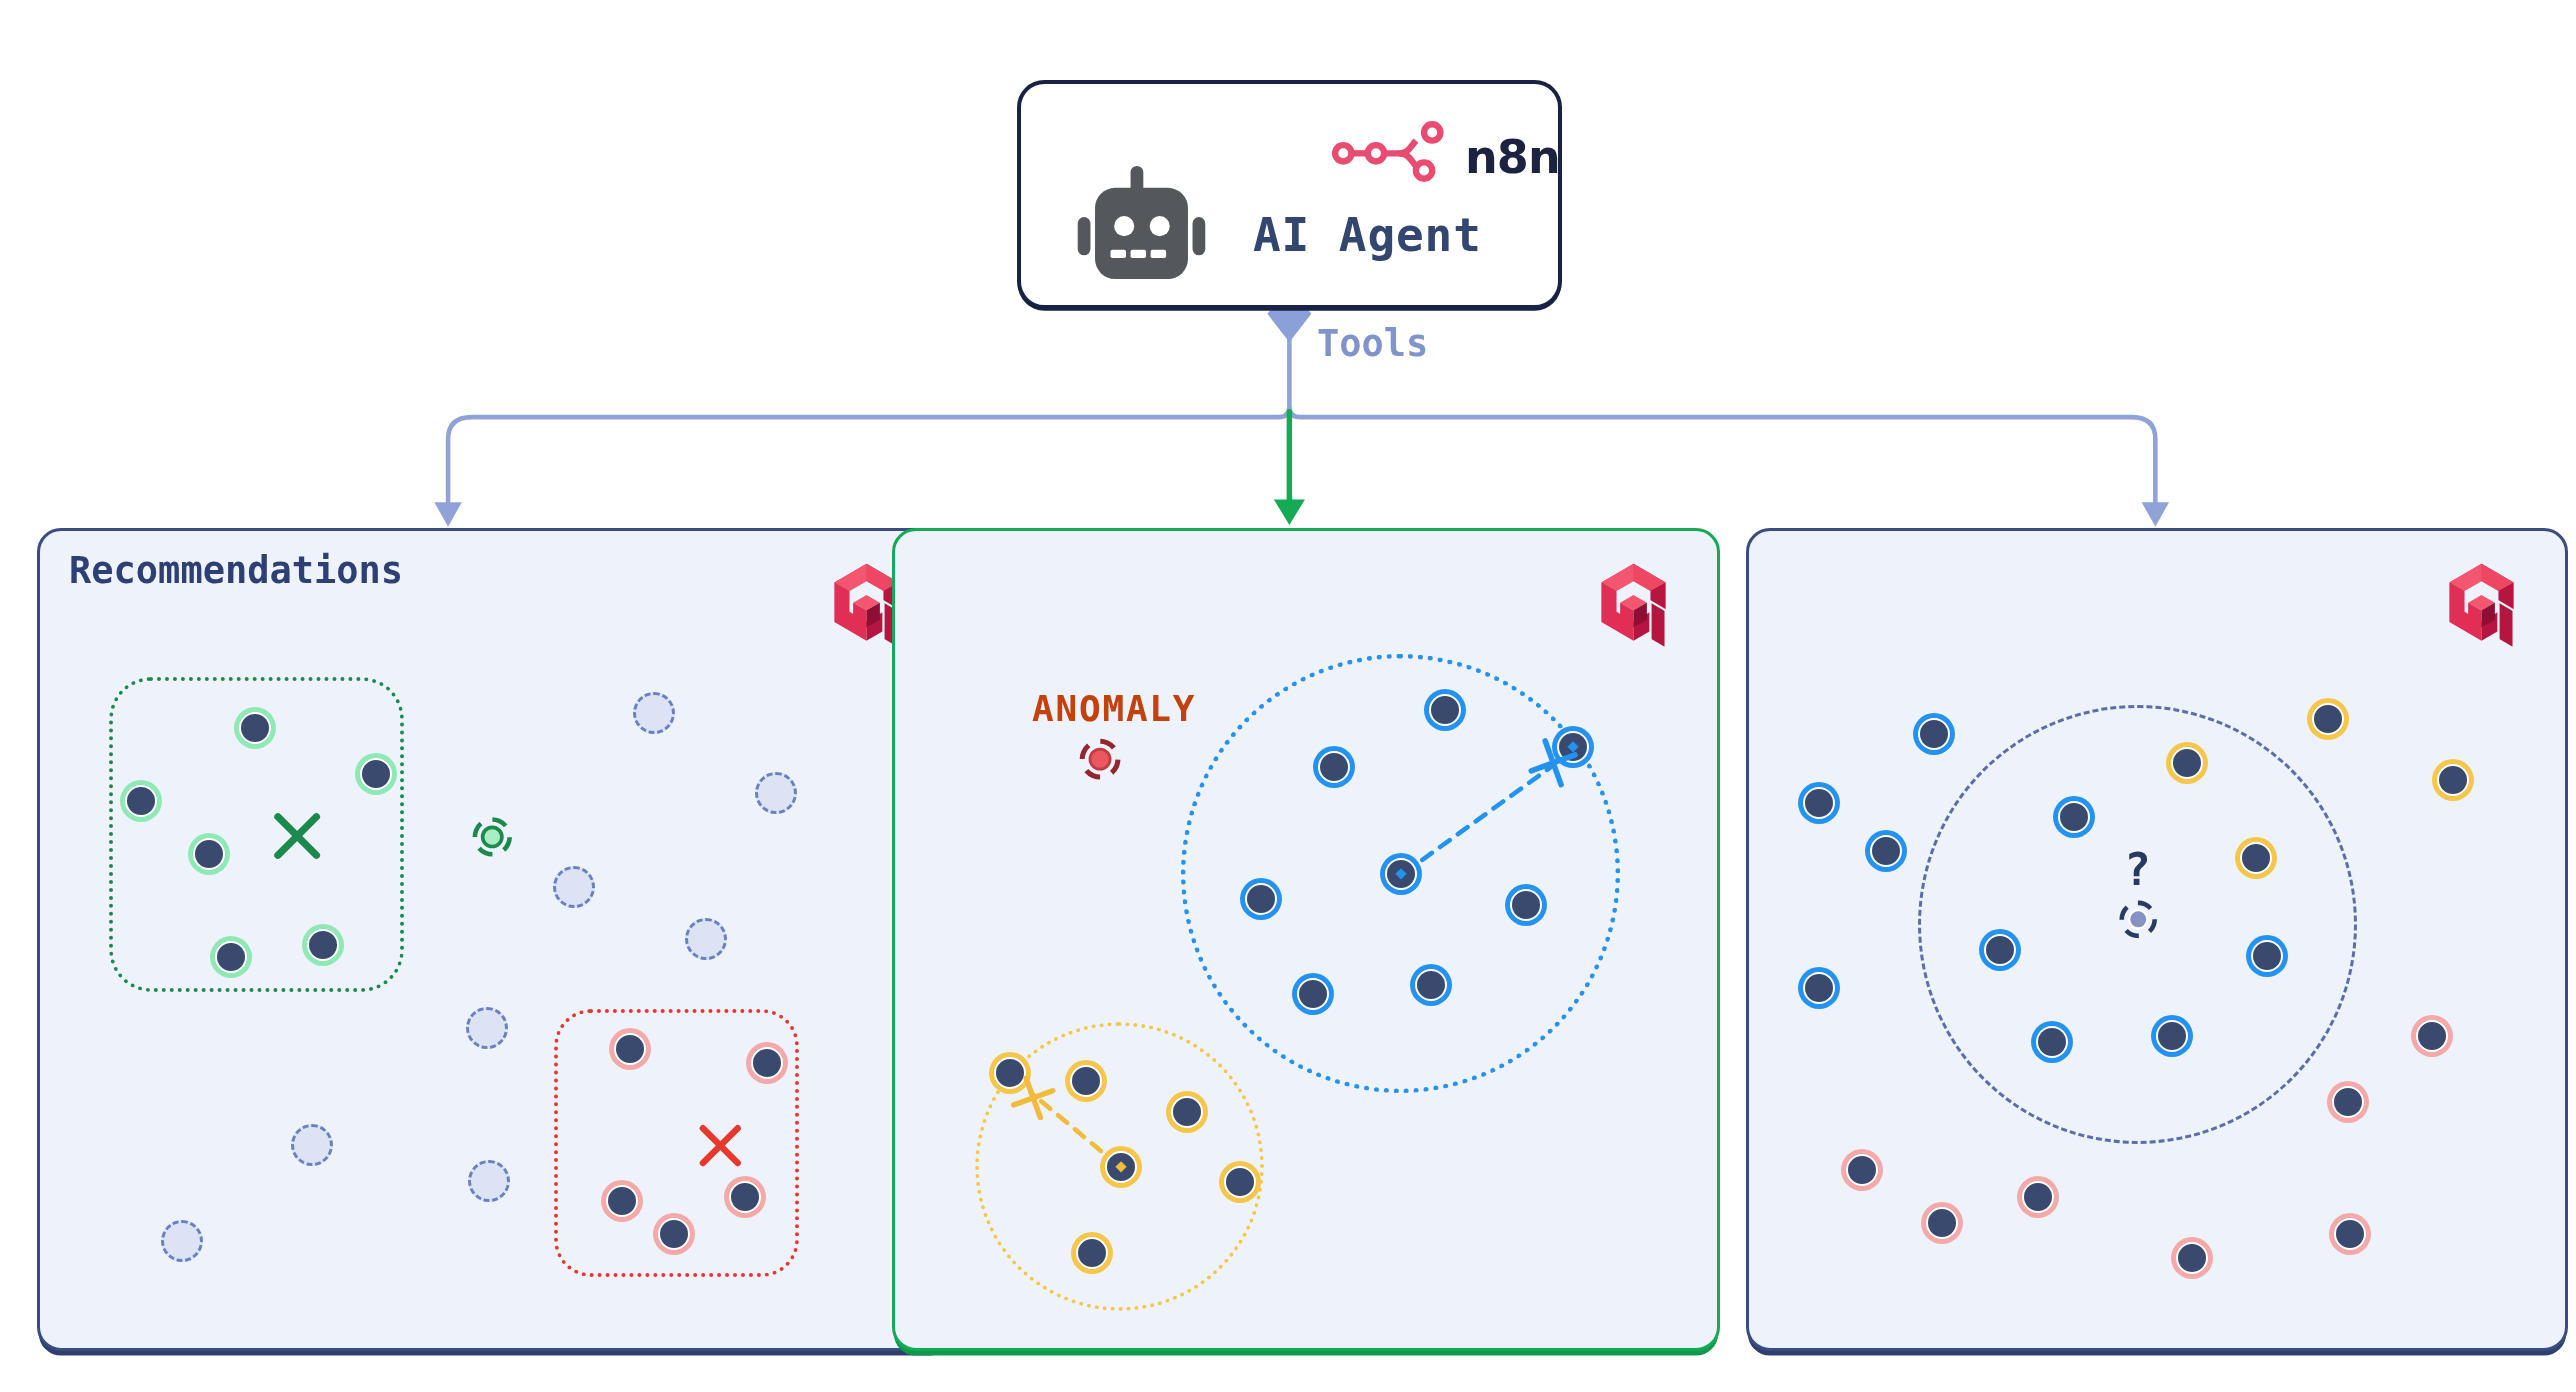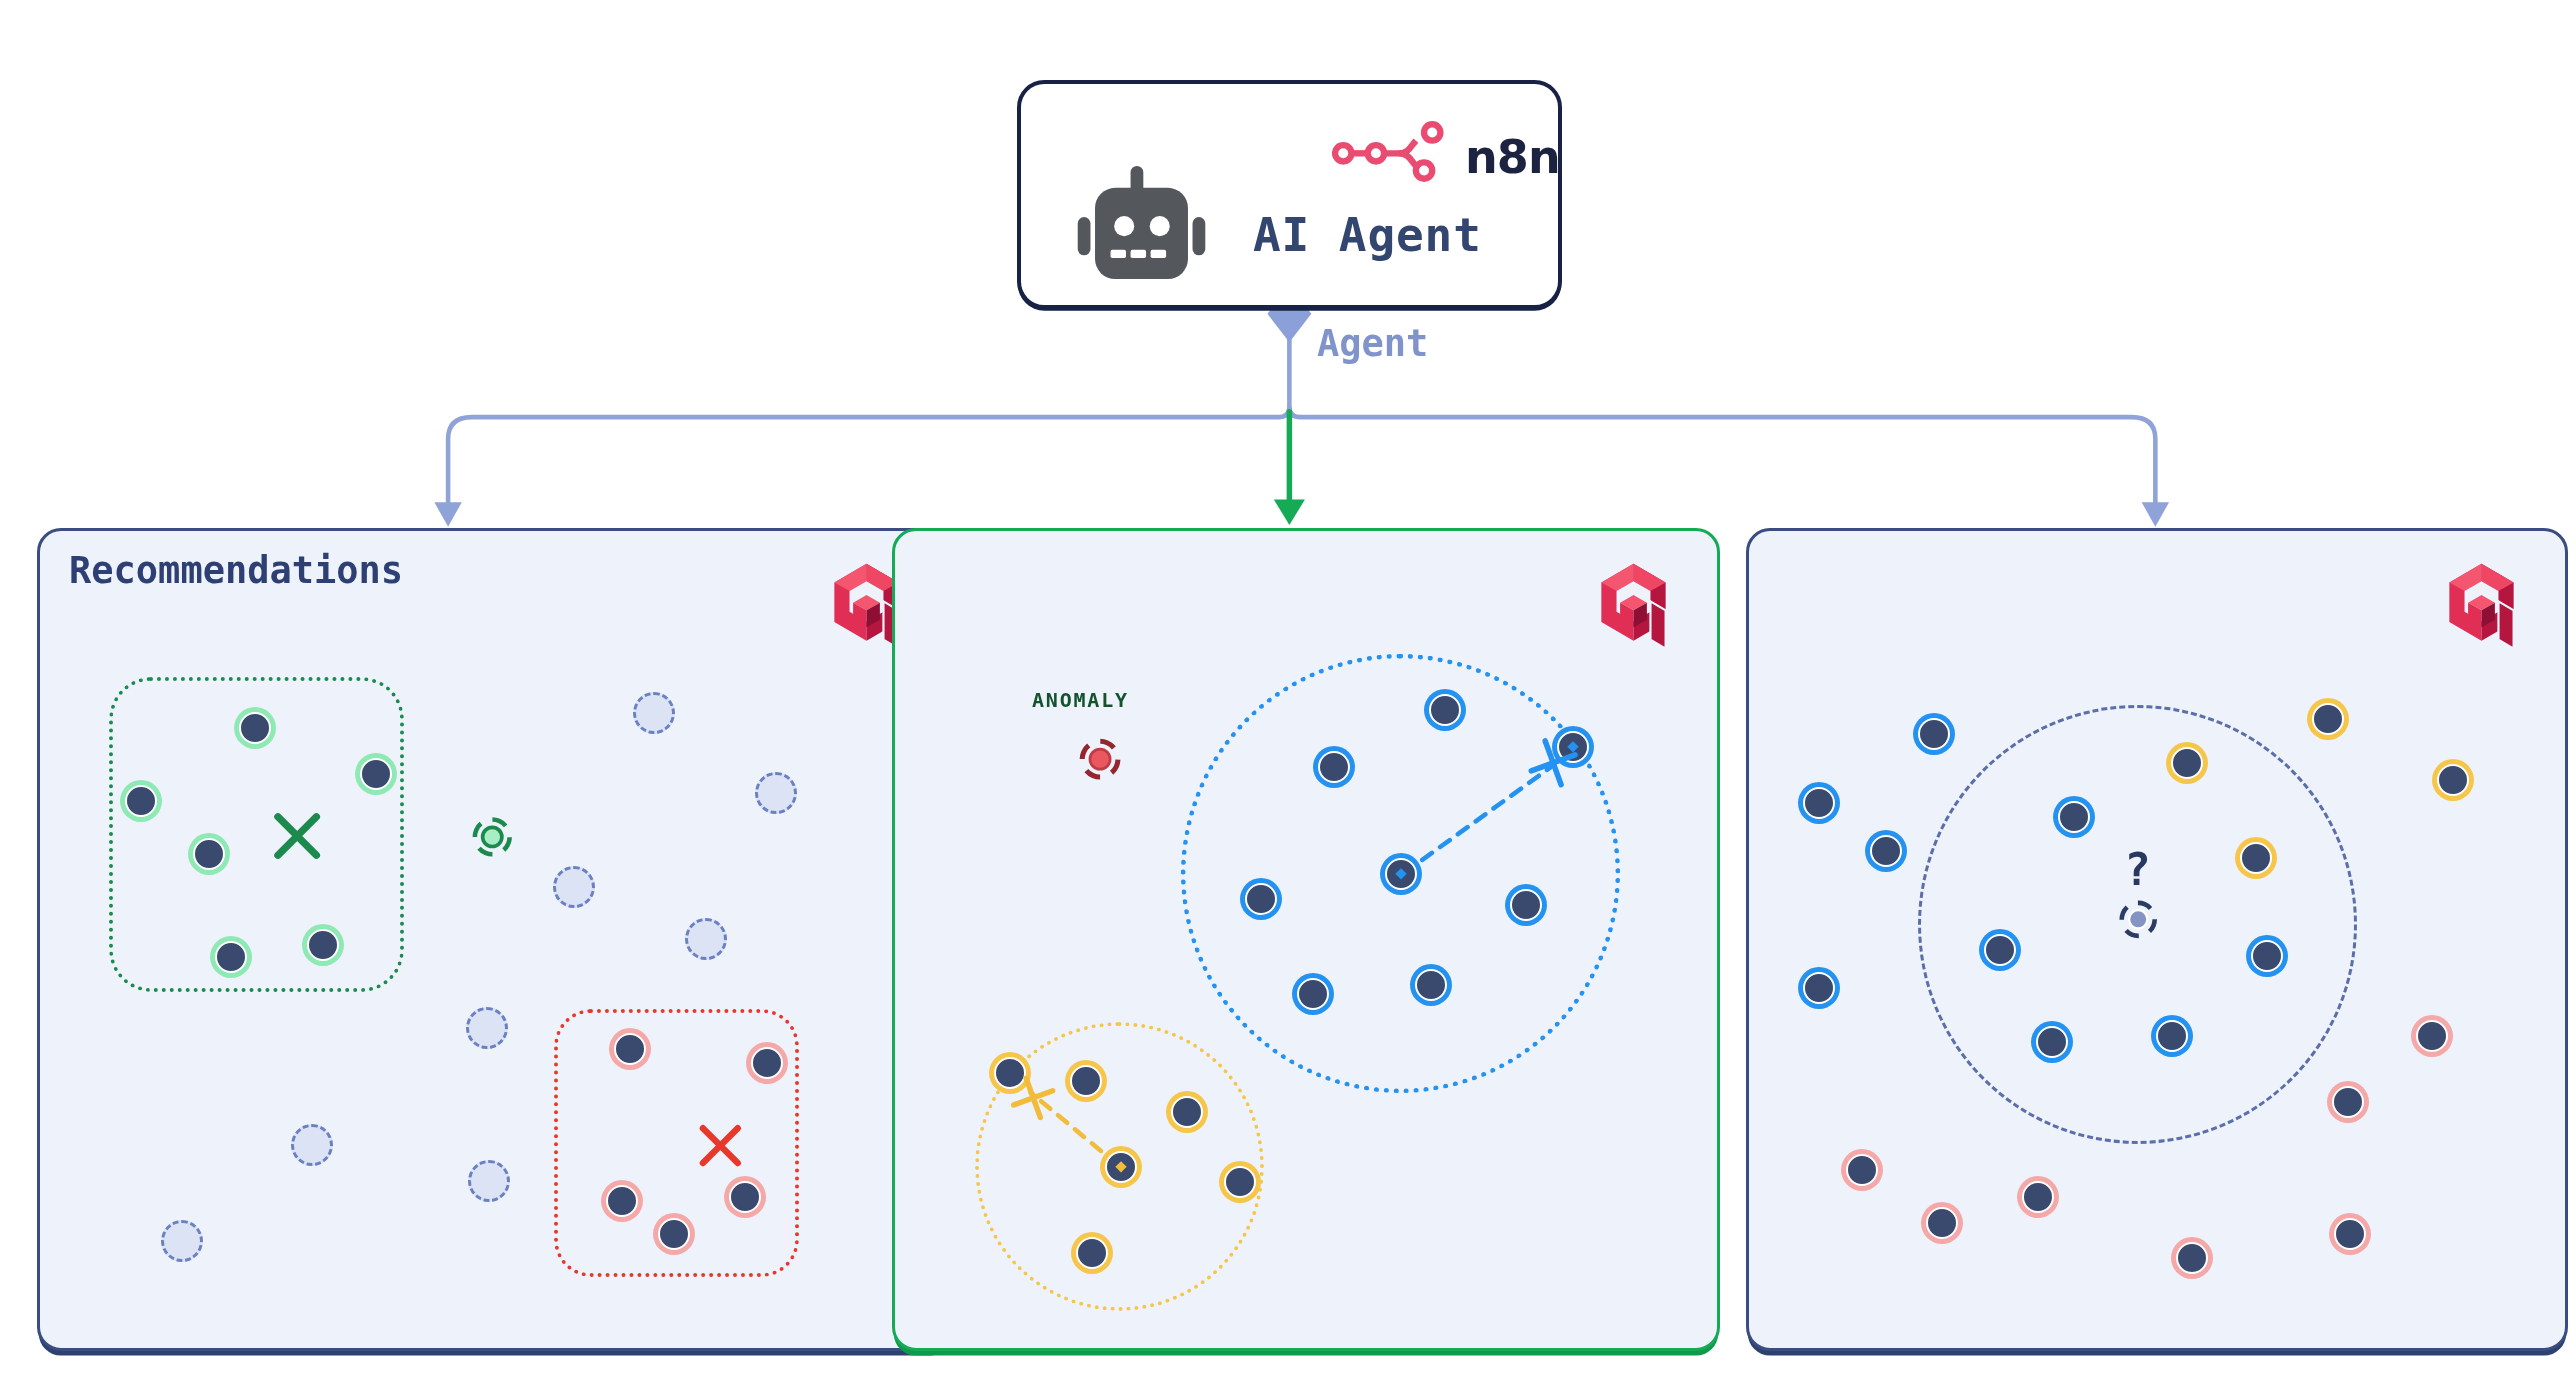--- a/index.html
+++ b/index.html
@@ -31,37 +31,37 @@
   .dot.green{background:#8fe9b4;}
   .dot.blue{background:#2492f0;}
   .dot.yellow{background:#f6c64a;}
   .dot.pink{background:#f5a8a8;}
   .dot.gray{background:#dbe3f4;border:3.7px dashed #6a80c0;}
   .dot .diamond{position:absolute;left:50%;top:50%;width:8.2px;height:8.2px;transform:translate(-50%,-50%) rotate(45deg);z-index:3;}
   
   .cluster{position:absolute;box-sizing:border-box;z-index:1;}
   
   .overlay{position:absolute;left:0;top:0;width:100%;height:100%;z-index:3;pointer-events:none;}
-  .anomaly-label{position:absolute;left:137px;top:157px;font-size:20px;font-weight:bold;color:#14532d;z-index:4;letter-spacing:1.8px;}
+  .anomaly-label{position:absolute;left:137px;top:157px;font-size:36px;font-weight:bold;color:#c2410c;z-index:4;letter-spacing:1.8px;}
   .query-label{position:absolute;left:363px;top:313px;width:51px;text-align:center;font-size:44px;font-weight:bold;color:#27395f;z-index:4;}
 </style>
 </head>
 <body>
 
 <svg class="connector-svg" viewBox="0 0 2817 1523" width="2576" height="1393">
   <path d="M1410,348 L1410,446" stroke="#8fa3d9" stroke-width="5" fill="none" stroke-linecap="round"></path>
   <path d="M490,558 L490,480 Q490,456 516,456 L1398,456 Q1409,456 1410,446" stroke="#8fa3d9" stroke-width="5" fill="none" stroke-linecap="round"></path>
   <path d="M2357,558 L2357,480 Q2357,456 2331,456 L1422,456 Q1411,456 1410,446" stroke="#8fa3d9" stroke-width="5" fill="none" stroke-linecap="round"></path>
   <polygon points="490,576 475,549 505,549" fill="#8fa3d9"></polygon>
   <polygon points="2357,576 2342,549 2372,549" fill="#8fa3d9"></polygon>
   <path d="M1410,450 L1410,546" stroke="#15aa55" stroke-width="6" fill="none" stroke-linecap="round"></path>
   <polygon points="1410,574 1393,546 1427,546" fill="#15aa55"></polygon>
   <polygon points="1410,312 1434,343 1410,374 1386,343" fill="#8b9fd9"></polygon>
 </svg>
-<div class="tools-label">Agent</div>
+<div class="tools-label">Tools</div>
 
 <div class="agent-box">
   <svg class="robot-icon" viewBox="0 0 152 124">
     <g fill="#54585c">
       <rect x="64" y="0" width="14" height="32" rx="7"></rect>
       <rect x="25" y="24" width="102" height="100" rx="22"></rect>
       <rect x="6" y="56" width="14" height="42" rx="7"></rect>
       <rect x="132" y="56" width="14" height="42" rx="7"></rect>
     </g>
     <circle cx="57" cy="66" r="11" fill="#ffffff"></circle>

